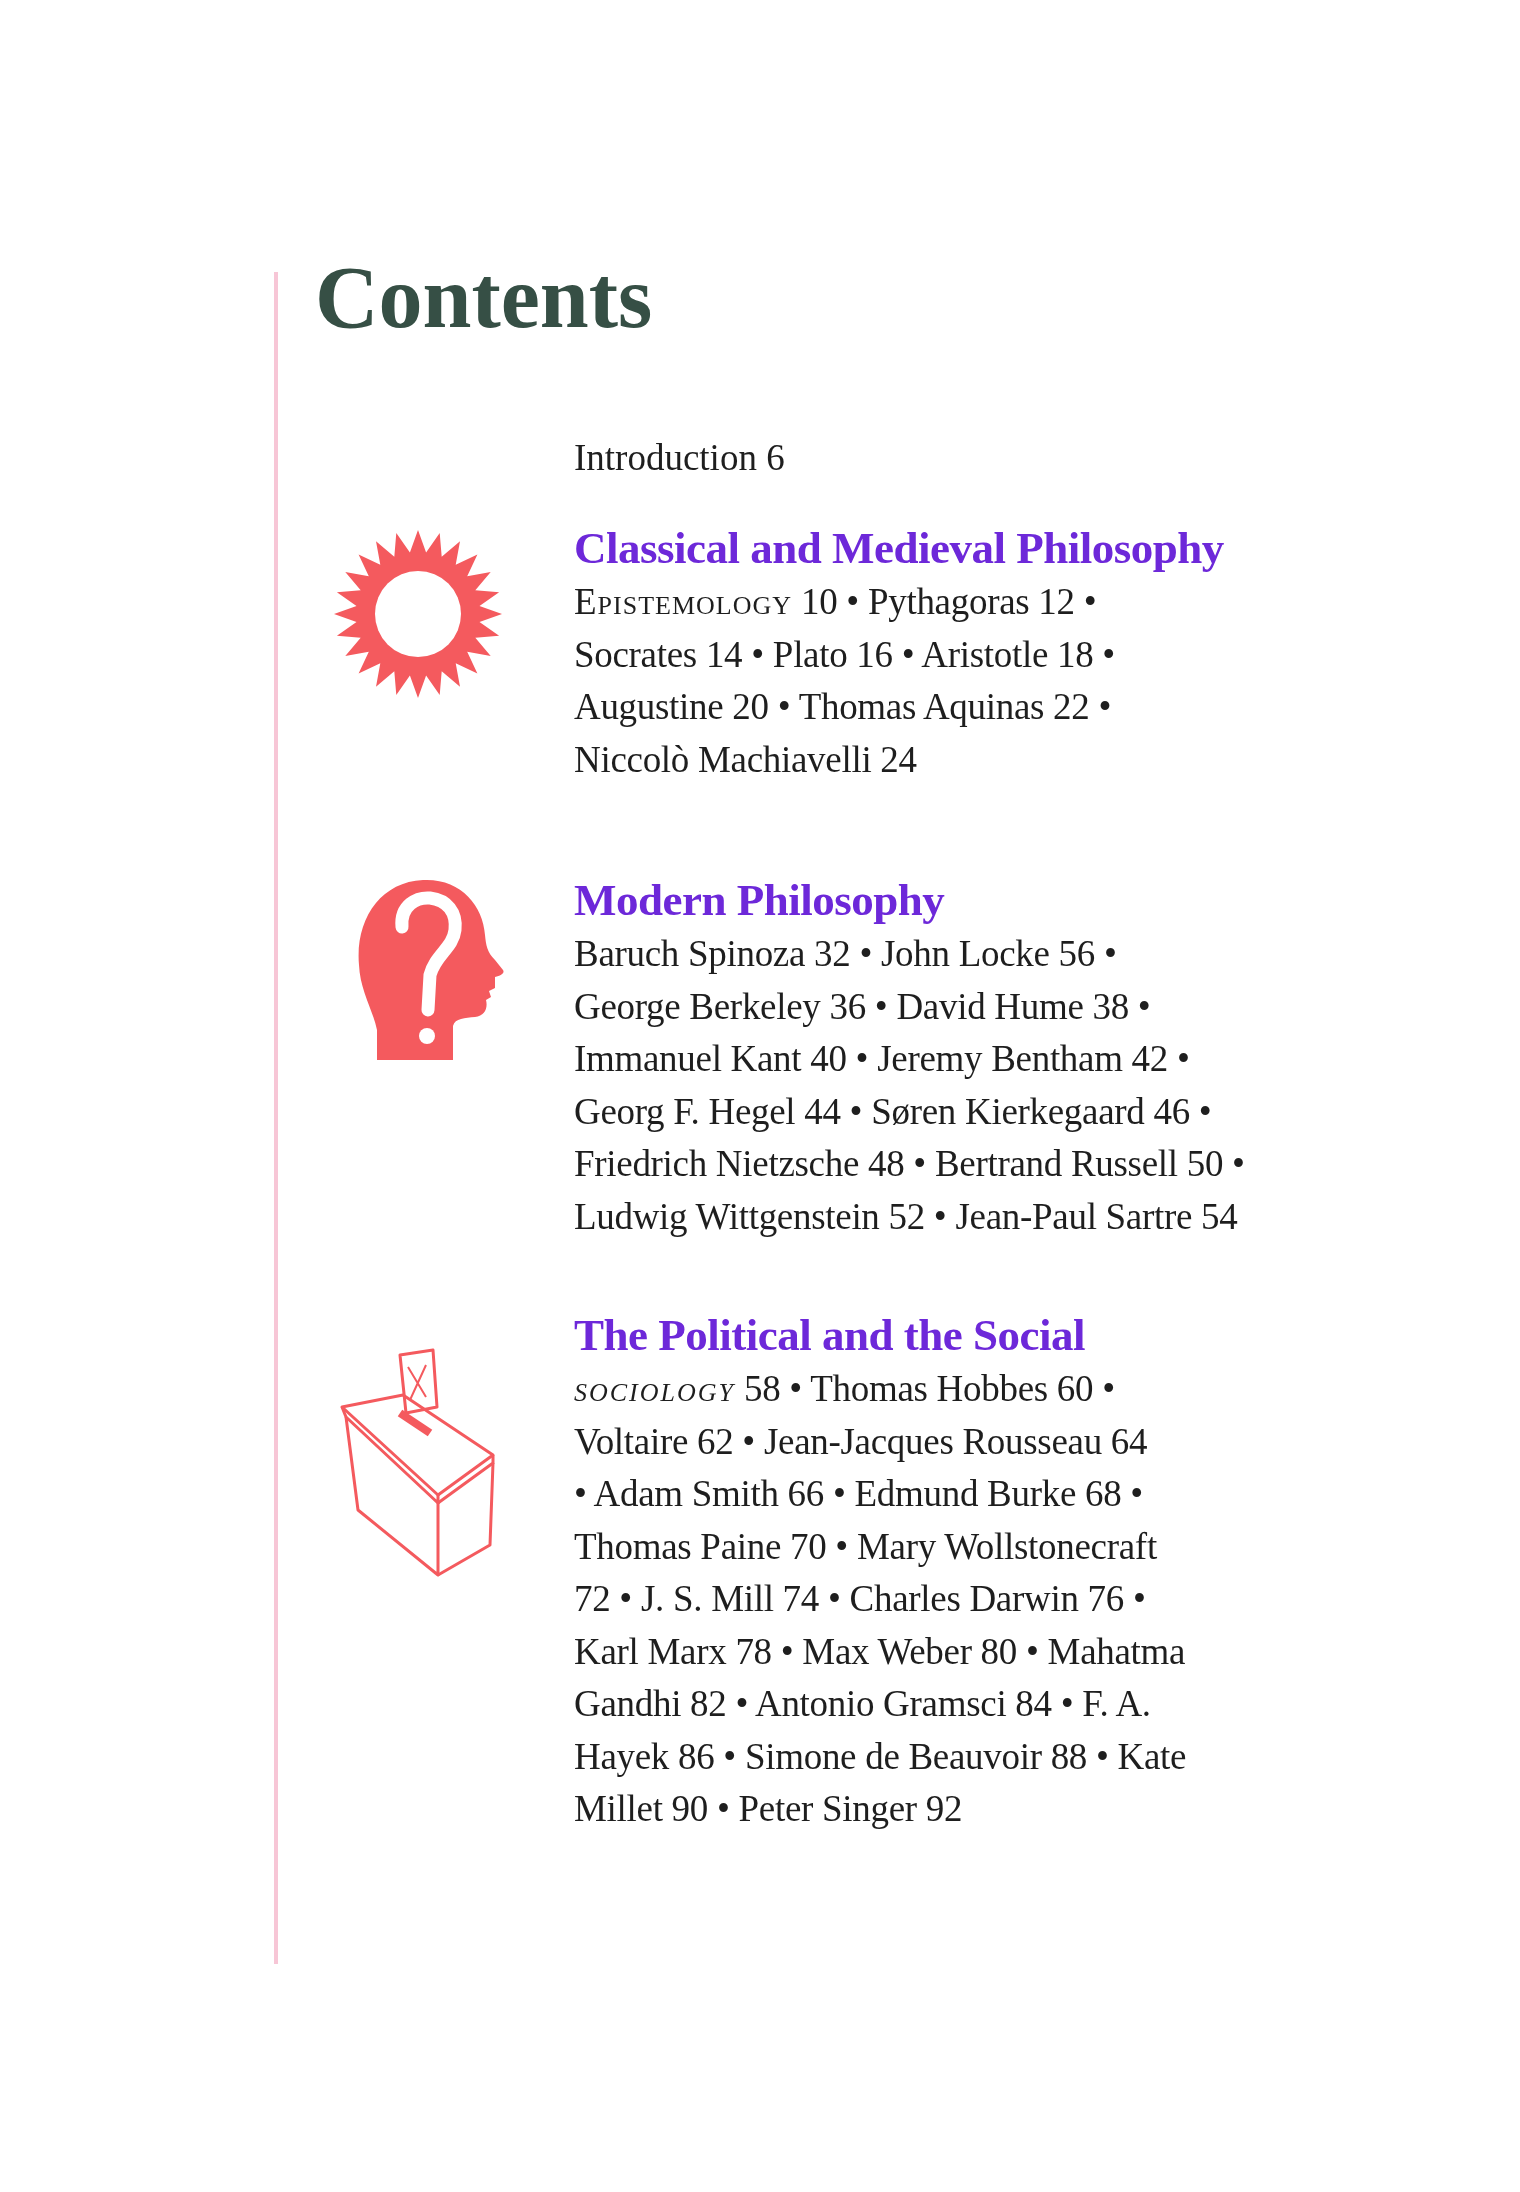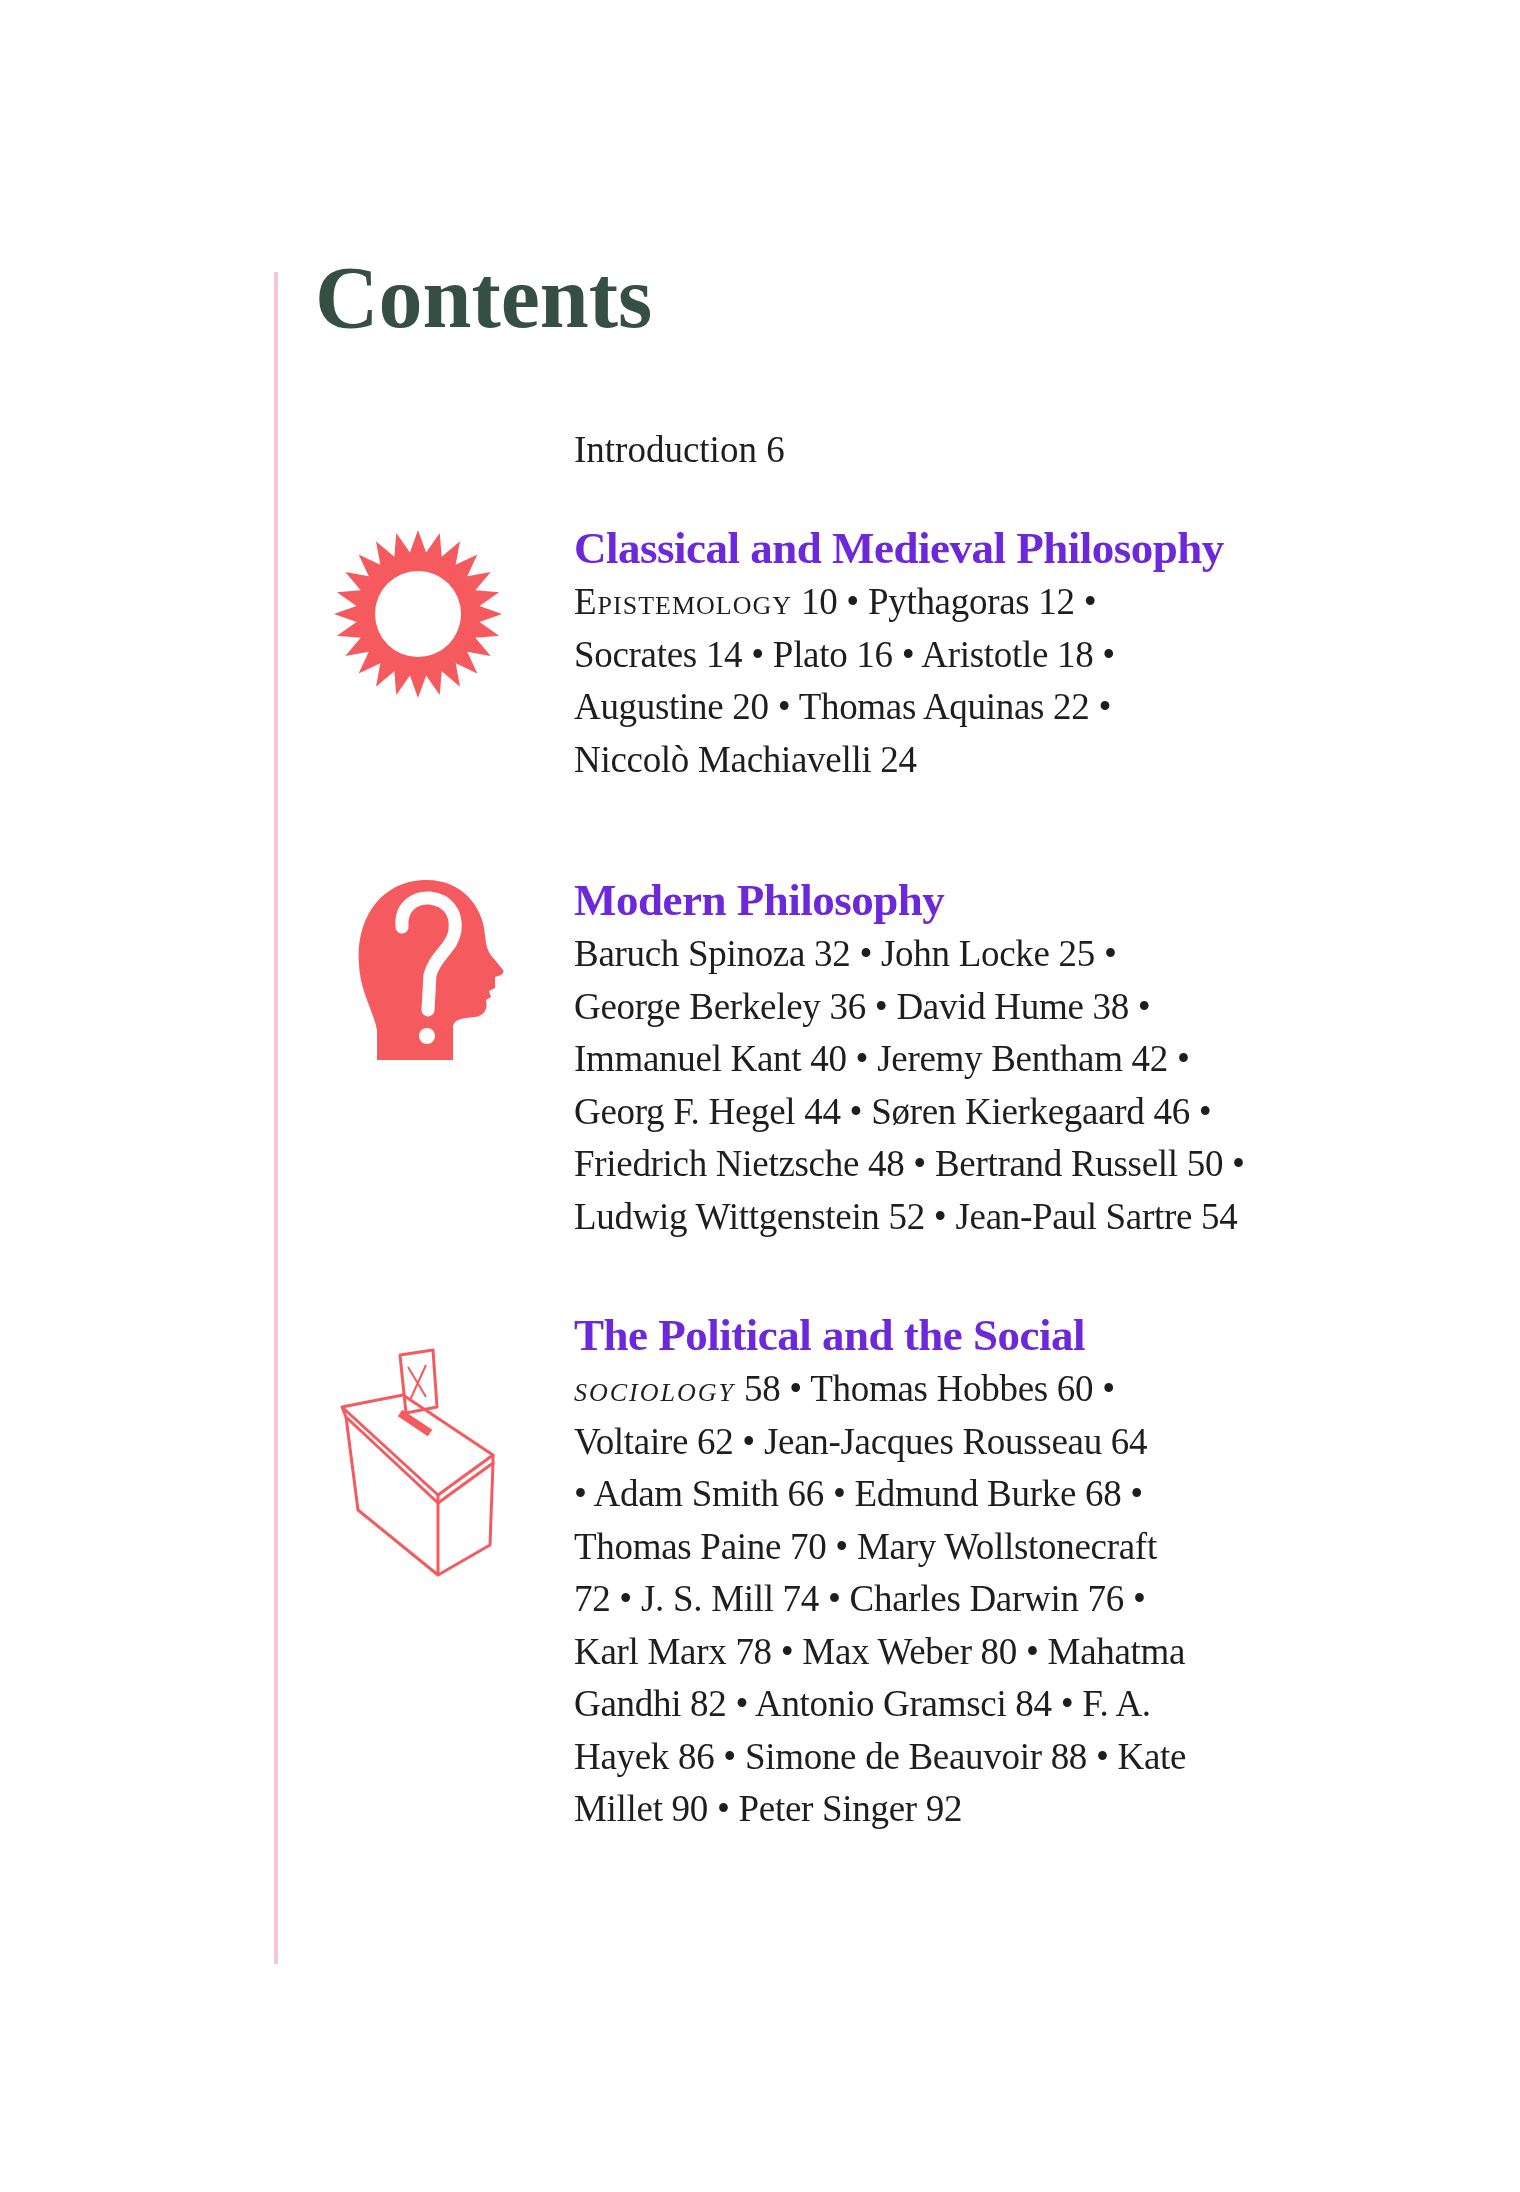--- a/index.html
+++ b/index.html
@@ -1,21 +1,21 @@
 <!DOCTYPE html>
 <html><head>
 <meta charset="utf-8">
 <style>
   html, body { margin:0; padding:0; background:#ffffff; }
   body { width:1520px; height:2192px; position:relative; overflow:hidden;
          font-family:"Liberation Serif", "DejaVu Serif", serif; color:#1e1e1e; }
   .rule { position:absolute; left:274px; top:272px; width:4px; height:1692px; background:#f7c6d6; }
   .title { position:absolute; left:311px; top:250px; margin:4px; font-size:88px; font-weight:bold;
            color:#364f45; letter-spacing:0px; line-height:1; }
-  .col { position:absolute; left:574px; width:760px; }
+  .col { position:absolute; left:574px; width:760px;margin-top:8px; }
   .intro { top:424px; font-size:37px; line-height:52px; }
   .sec { position:absolute; left:574px; width:760px; }
   .sec h2 { margin:0; font-size:45px; font-weight:bold; line-height:56px; letter-spacing:-0.5px; color:#6d28d9; }
   .sec .body { font-size:37px; line-height:52.5px; letter-spacing:-0.3px; }
   .sc { font-variant:small-caps; letter-spacing:1px; }
   .lower-sc { font-variant:small-caps; text-transform:lowercase; letter-spacing:2px;font-style:italic; }
   .icon { position:absolute; }
   #s1 { top:520px; }
   #s2 { top:872px; }
   #s3 { top:1307px; }
@@ -70,21 +70,21 @@
     <span class="line"><span class="sc">Epistemology</span><span> 10 • Pythagoras 12 •</span></span>
     <span class="line">Socrates 14 • Plato 16 • Aristotle 18 •</span>
     <span class="line">Augustine 20 • Thomas Aquinas 22 •</span>
     <span class="line">Niccolò Machiavelli 24</span>
   </div>
 </div>
 
 <div class="sec" id="s2">
   <h2>Modern Philosophy</h2>
   <div class="body">
-    <span class="line">Baruch Spinoza 32 • John Locke 25 •</span>
+    <span class="line">Baruch Spinoza 32 • John Locke 56 •</span>
     <span class="line">George Berkeley 36 • David Hume 38 •</span>
     <span class="line">Immanuel Kant 40 • Jeremy Bentham 42 •</span>
     <span class="line">Georg F. Hegel 44 • Søren Kierkegaard 46 •</span>
     <span class="line">Friedrich Nietzsche 48 • Bertrand Russell 50 •</span>
     <span class="line">Ludwig Wittgenstein 52 • Jean-Paul Sartre 54</span>
   </div>
 </div>
 
 <div class="sec" id="s3">
   <h2>The Political and the Social</h2>

